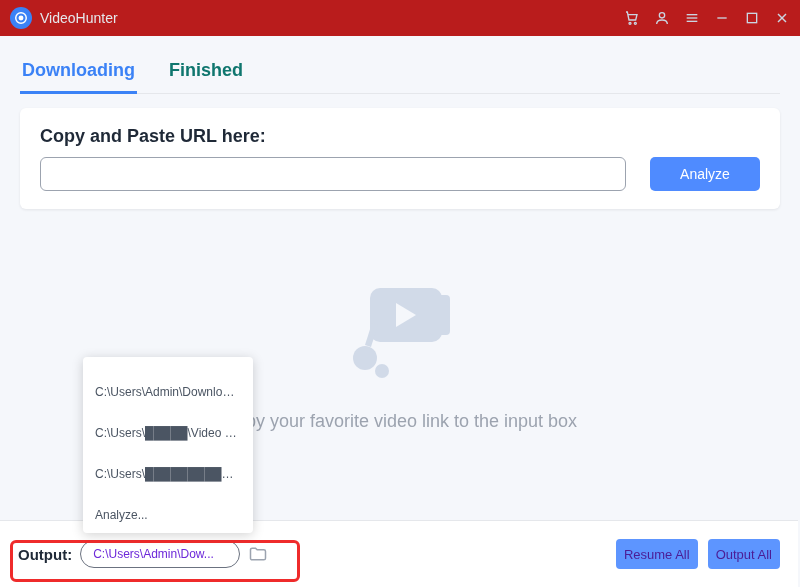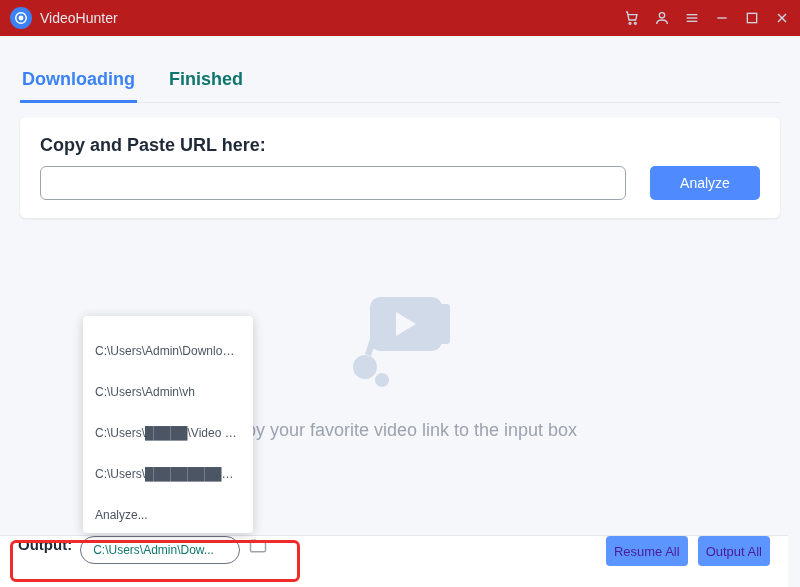--- a/index.html
+++ b/index.html
@@ -6,42 +6,42 @@
 body { background: #f5f7fb; width: 800px; height: 587px; overflow: hidden; position: relative; }
 
 .titlebar { background: #b91c1c; height: 36px; display: flex; align-items: center; padding: 0 10px; color: #fff; }
 .logo-icon { width: 22px; height: 22px; background: #3b82f6; border-radius: 50%; display: flex; align-items: center; justify-content: center; margin-right: 8px; }
 .logo-icon svg { width: 14px; height: 14px; }
 .app-title { font-size: 14px; color: #e5e7eb; flex: 1; }
 .titlebar-controls { display: flex; gap: 14px; align-items: center; }
 .titlebar-controls span { cursor: pointer; font-size: 14px; color: #cbd5e1; display:inline-flex; align-items:center; }
 .titlebar-controls svg { width: 16px; height: 16px; }
 
-.content { padding: 18px 20px 0 20px; margin-top: 9px; }
+.content { padding: 18px 20px 0 20px; }
 
 .tabs { display: flex; gap: 30px; border-bottom: 1px solid #e5e7eb; }
 .tab { padding: 6px 2px 10px 2px; font-size: 18px; font-weight: 600; color: #0f766e; cursor: pointer; border-bottom: 3px solid transparent; margin-bottom: -1px; }
 .tab.active { color: #3b82f6; border-bottom-color: #3b82f6; }
 
 .card { background: #fff; border-radius: 6px; box-shadow: 0 1px 3px rgba(0,0,0,0.08); padding: 18px 20px; margin-top: 14px; }
 .card-label { font-size: 18px; font-weight: 600; color: #1f2937; margin-bottom: 10px; }
 .url-row { display: flex; gap: 24px; }
 .url-input { flex: 1; height: 34px; border: 1px solid #9ca3af; border-radius: 6px; padding: 0 10px; font-size: 13px; }
 .analyze-btn { width: 110px; height: 34px; background: #4f8bff; color: #fff; border: none; border-radius: 5px; font-size: 14px; cursor: pointer; }
 
 .empty-state { text-align: center; padding: 44px 0 10px 0; }
 .empty-illustration { width: 140px; height: 140px; margin: 0 auto 18px auto; }
 .empty-text { color: #9ca3af; font-size: 18px; }
 
 .dropdown-popup { position: absolute; left: 83px; bottom: 54px; width: 170px; background: #fff; border-radius: 4px; box-shadow: 0 2px 12px rgba(0,0,0,0.18); padding: 6px 0; z-index: 10; }
 .dropdown-item { padding: 5px 12px; font-size: 12px; color: #4b5563; cursor: pointer; white-space: nowrap; overflow: hidden; text-overflow: ellipsis; margin-top: 17px; }
 
-.footer { position: absolute; bottom: 0; left: 0; right: 12px; height: 52px; background: #fff; border-top: 1px solid #e5e7eb; display: flex; padding: 0 18px; }
+.footer { position: absolute; bottom: 0; left: 0; right: 2px; height: 67px; background: #fff; border-top: 1px solid #e5e7eb; display: flex; align-items: center; padding: 0 18px; }
 .output-label { font-size: 15px; font-weight: 700; color: #1f2937; margin-right: 8px; }
-.output-field { width: 160px; height: 28px; border: 1.5px solid #6b7280; border-radius: 14px; padding: 0 12px; font-size: 12px; color: #0f766e; background: #fff; display: flex; align-items: center; white-space: nowrap; overflow: hidden; text-overflow: ellipsis; cursor: pointer; }
+.output-field { width: 160px; height: 28px; border: 1.5px solid #6b7280; border-radius: 14px; padding: 0 12px; font-size: 12px; color: #6d28d9; background: #fff; display: flex; align-items: center; white-space: nowrap; overflow: hidden; text-overflow: ellipsis; cursor: pointer; }
 .folder-icon { margin-left: 8px; cursor: pointer; color: #9ca3af; display:flex; }
 .footer-spacer { flex: 1; }
 .footer-btn { height: 30px; padding: 0 8px; background: #5d95ff; color: #4c1d95; border: none; border-radius: 4px; font-size: 13px; cursor: pointer; margin-left: 10px; }
 
 .highlight-box { position: absolute; left: 10px; bottom: 5px; width: 290px; height: 42px; border: 3px solid #ef2b2b; border-radius: 6px; pointer-events: none; z-index: 5; }
 </style>
 </head>
 <body>
 
 <div class="titlebar">
@@ -118,21 +118,20 @@
         </g>
         <polygon points="66,50 66,74 86,62" fill="#f5f7fb"></polygon>
       </svg>
     </div>
     <div class="empty-text">Copy your favorite video link to the input box</div>
   </div>
 </div>
 
 <div class="dropdown-popup">
   <div class="dropdown-item">C:\Users\Admin\Downloads</div>
-  <div class="dropdown-item">C:\Users\Admin\vh</div>
   <div class="dropdown-item">C:\Users\█████\Video Hun...</div>
   <div class="dropdown-item">C:\Users\██████████\Do...</div>
   <div class="dropdown-item">Analyze...</div>
 </div>
 
 <div class="highlight-box"></div>
 
 <div class="footer">
   <span class="output-label">Output:</span>
   <div class="output-field">C:\Users\Admin\Dow...</div>

